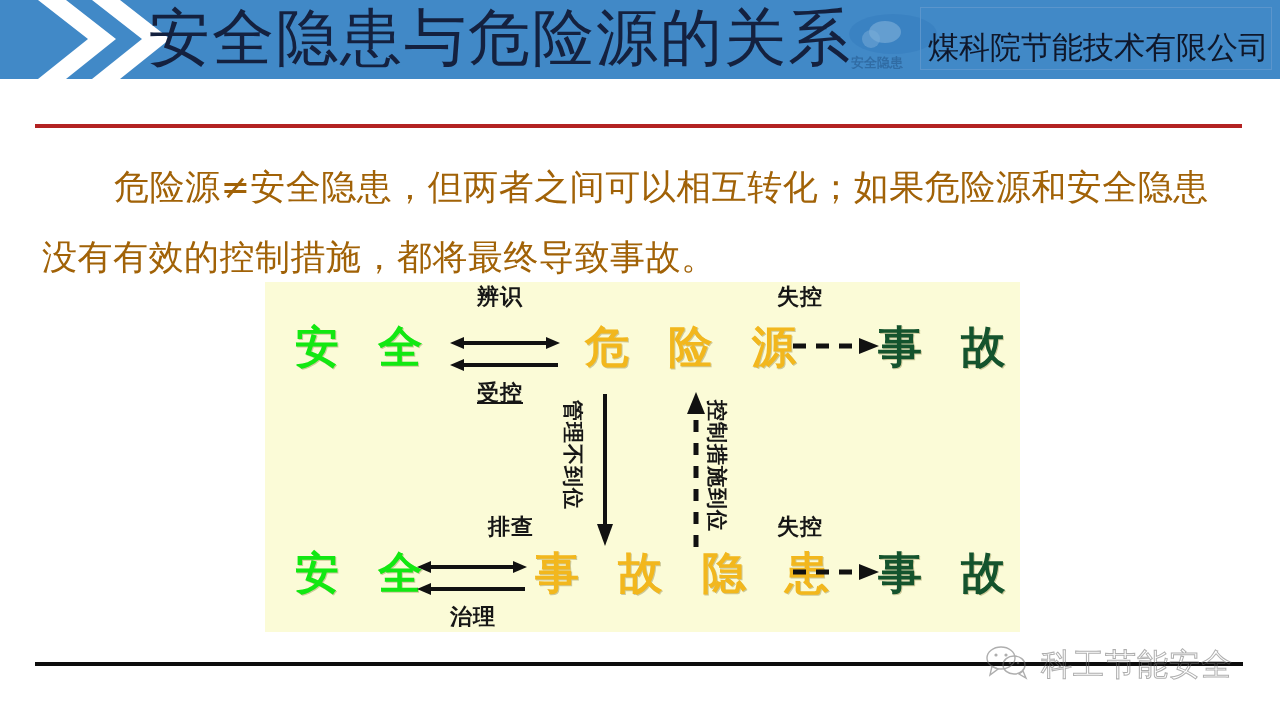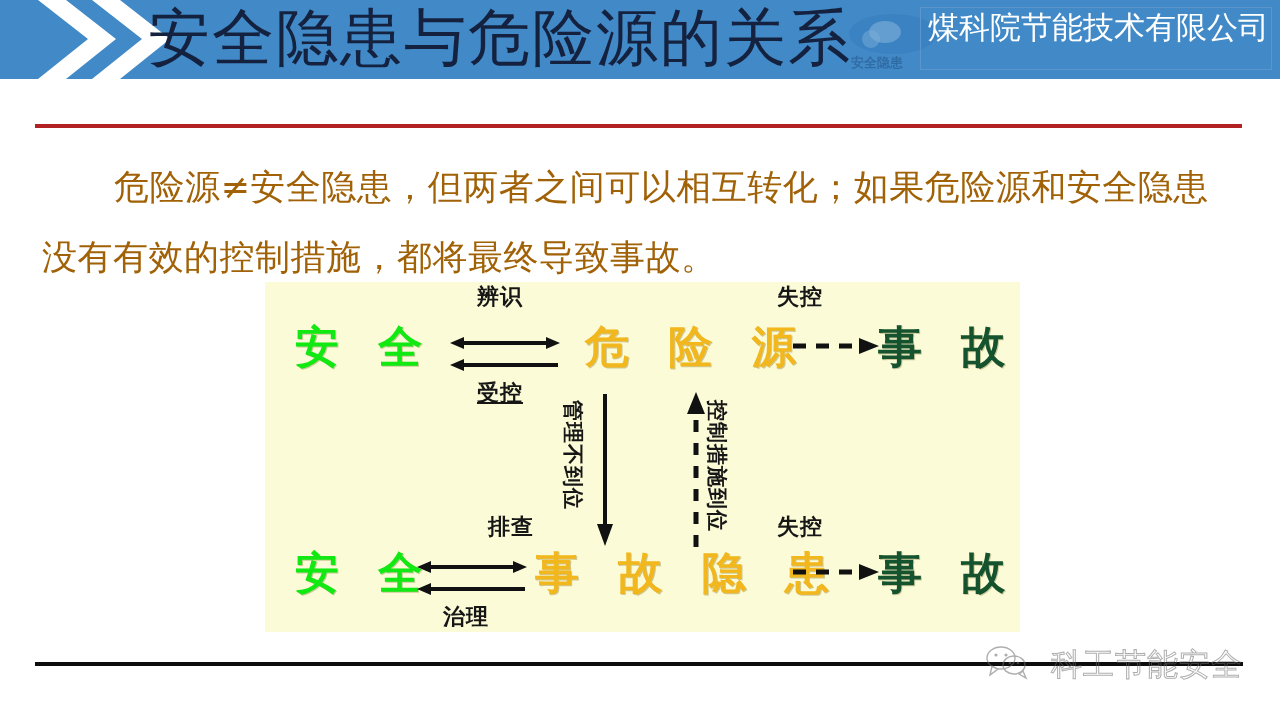--- a/index.html
+++ b/index.html
@@ -73,24 +73,24 @@
     top: 7px;
     width: 352px;
     height: 63px;
     border: 1px solid #5b95cc;
     box-sizing: border-box;
     z-index: 4;
   }
   #company-name {
     position: absolute;
     left: 928px;
-    top: 8px;
+    top: 28px;
     font-size: 31px;
     line-height: 38px;
-    color: #ffffff;
+    color: #0f172a;
     letter-spacing: 0px;
     white-space: nowrap;
     z-index: 5;
   }
 
   
   #red-rule {
     position: absolute;
     left: 35px;
     top: 124px;
@@ -163,21 +163,21 @@
     height: 4px;
     background: #0d0d0d;
   }
   #footer-watermark {
     position: absolute;
     left: 985px;
     top: 640px;
     height: 48px;
     display: flex;
     align-items: center;
-    gap: 22px;
+    gap: 12px;
     opacity: 0.55;
   }
   #footer-watermark .fw-text {
     font-size: 31px;
     line-height: 40px;
     color: transparent;
     -webkit-text-stroke: 1px #6d6d6d;
     white-space: nowrap;
     letter-spacing: 1px;
   }
@@ -263,21 +263,21 @@
   <div class="dg-label" style="left:185px; top:230px;margin-left:38px;">排查</div>
 
   <svg class="dg-svg" style="left:152px; top:272px;" width="110" height="50" viewBox="0 0 110 50">
     <line x1="12" y1="13" x2="98" y2="13" stroke="#111" stroke-width="4"></line>
     <polygon points="0,13 14,7 14,19" fill="#111"></polygon>
     <polygon points="110,13 96,7 96,19" fill="#111"></polygon>
     <line x1="12" y1="35" x2="108" y2="35" stroke="#111" stroke-width="4"></line>
     <polygon points="0,35 14,29 14,41" fill="#111"></polygon>
   </svg>
 
-  <div class="dg-label" style="left:178px; top:320px;">治理</div>
+  <div class="dg-label" style="left:185px; top:320px;">治理</div>
 
   <div class="dg-word dg-gold" style="left:270px; top:262px; font-size:44px;">事 故 隐 患</div>
 
   <div class="dg-label" style="left:512px; top:230px;">失控</div>
 
   <svg class="dg-svg" style="left:528px; top:278px;" width="86" height="24" viewBox="0 0 86 24">
     <line x1="0" y1="12" x2="66" y2="12" stroke="#111" stroke-width="5" stroke-dasharray="13,10"></line>
     <polygon points="86,12 66,4 66,20" fill="#111"></polygon>
   </svg>
 

